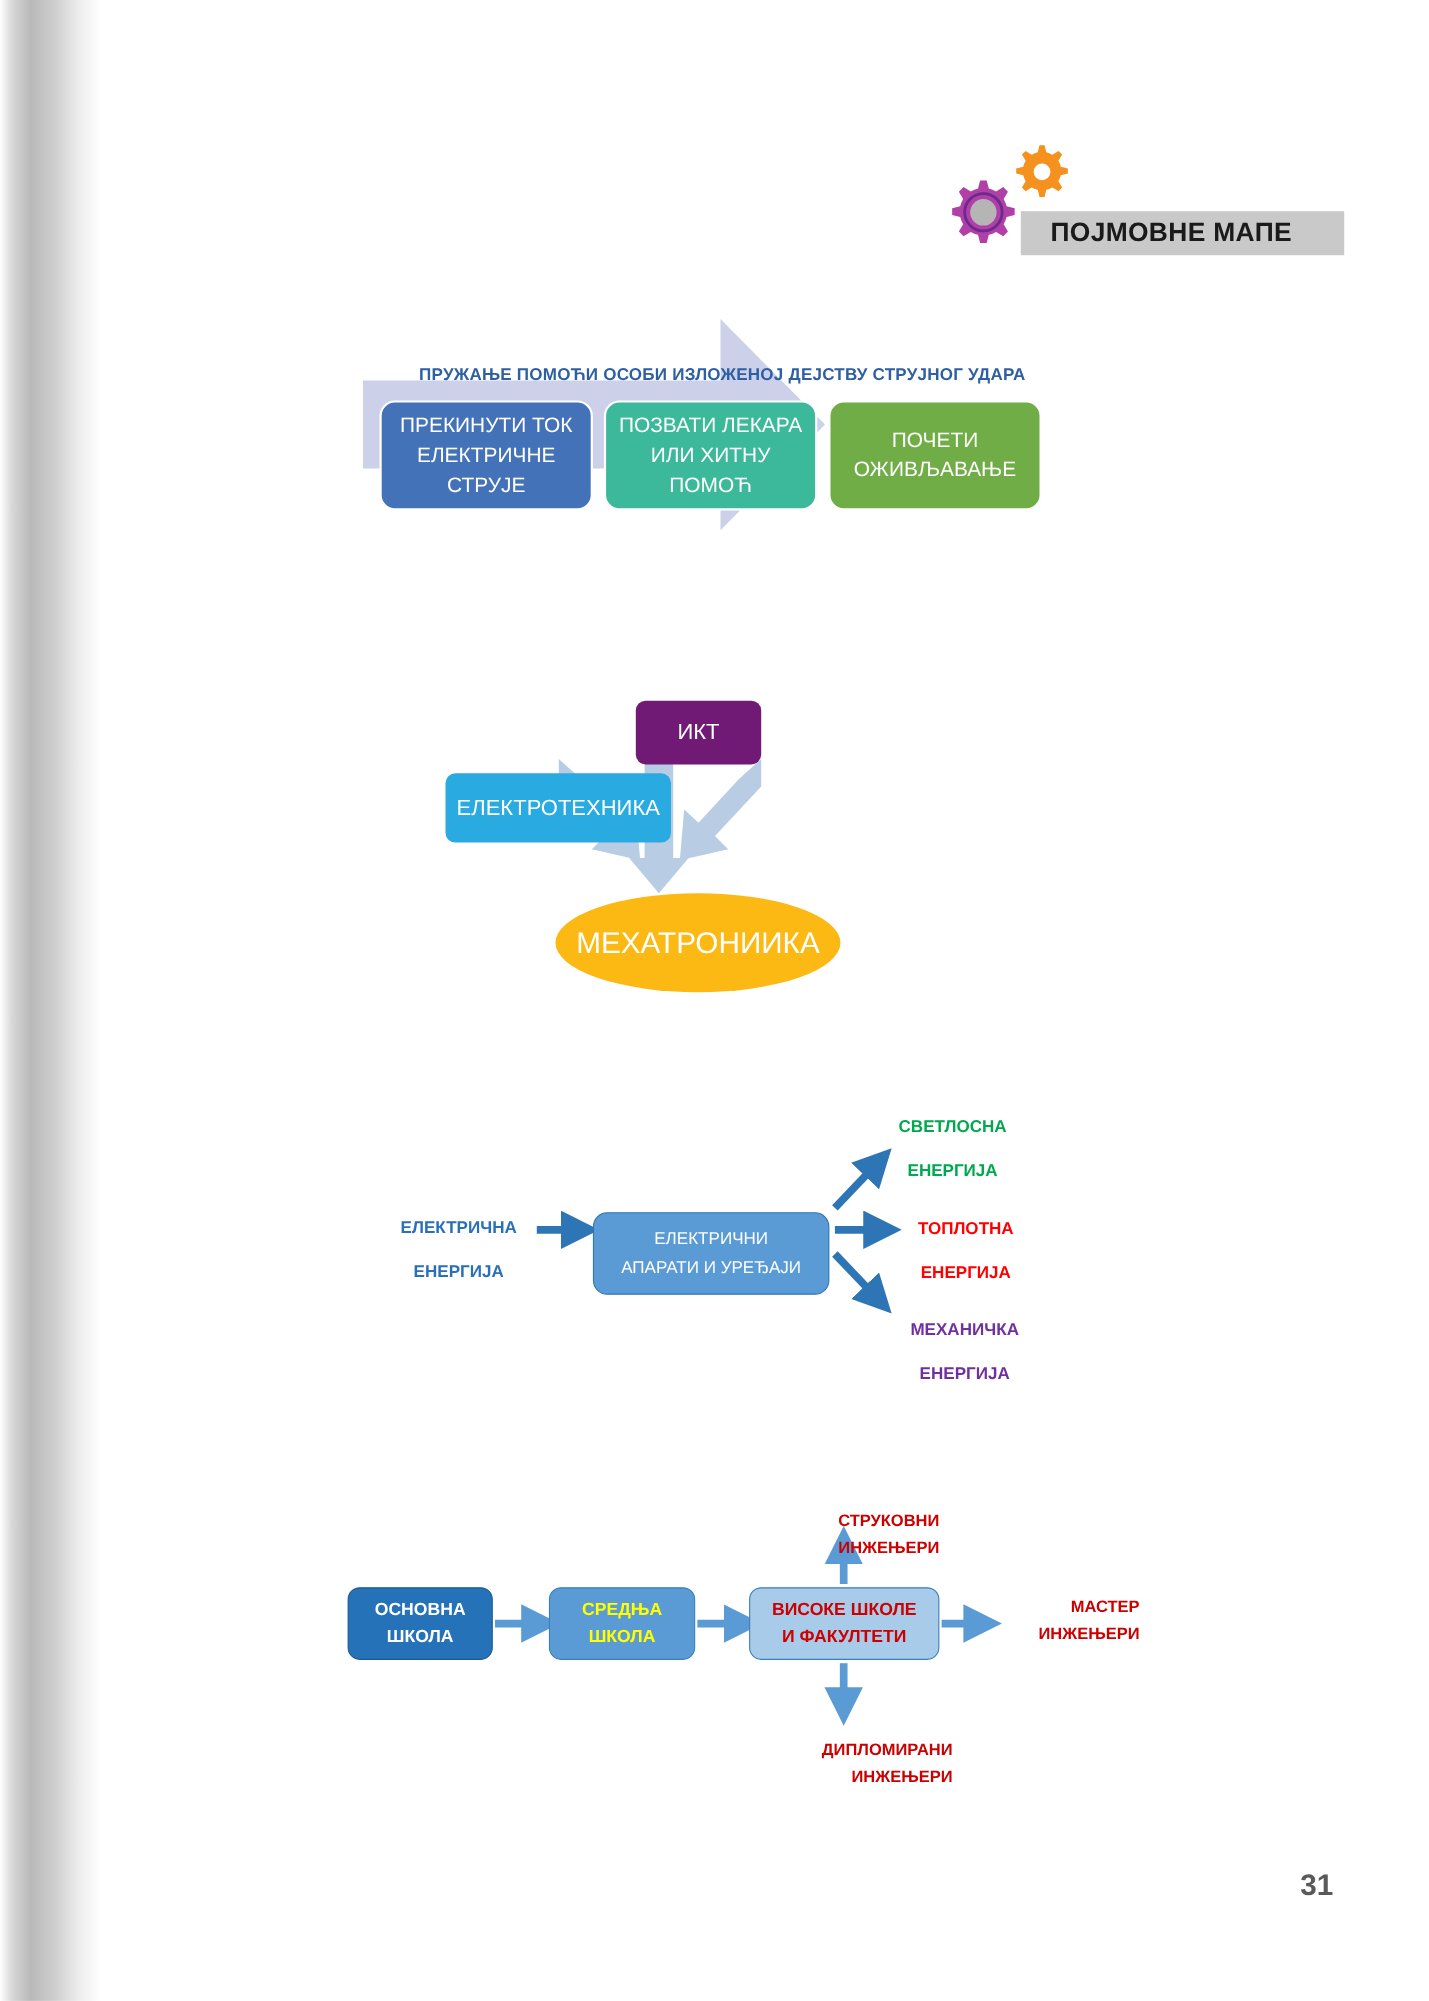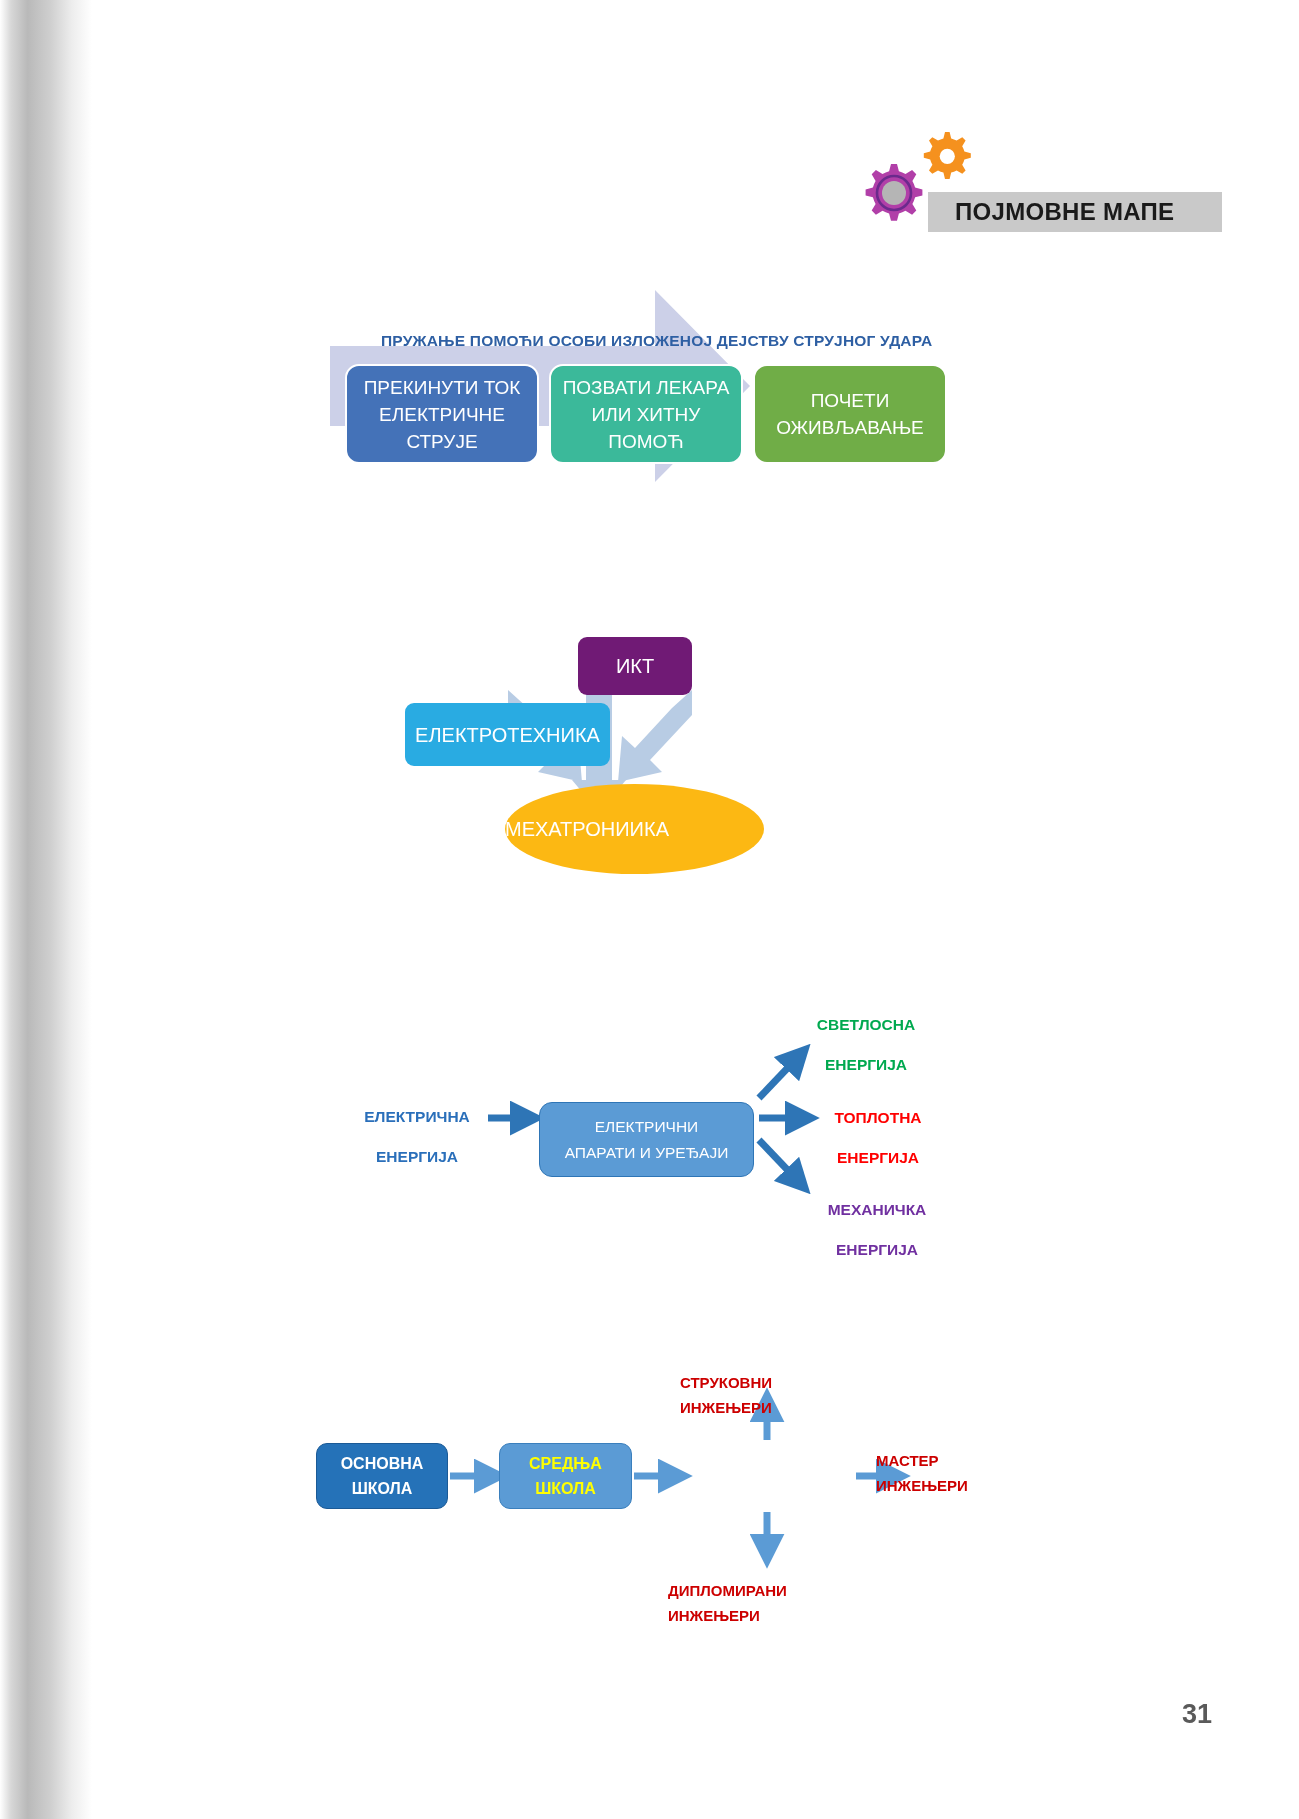--- a/index.html
+++ b/index.html
@@ -87,29 +87,29 @@
     justify-content: center;
     text-align: center;
     font-size: 20px;
     line-height: 24px;
   }
   #mbox-ikt  { left: 578px; top: 637px;  width: 114px; height: 58px;  background: #701a75; }
   #mbox-el   { left: 405px; top: 703px;  width: 205px; height: 63px;  background: #29abe2; }
   #mbox-ma   { left: 664px; top: 703px;  width: 203px; height: 63px;  background: #1565b0; }
   .ellipse {
     position: absolute;
-    left: 505px; top: 784px;
+    left: 505px; top: 812px;
     width: 259px; height: 90px;
     background: #fcb813;
     border-radius: 50%;
     display: flex;
     align-items: center;
-    justify-content: flex-start;
+    justify-content: center;
     color: #ffffff;
-    font-size: 20px;
+    font-size: 27px;
   }
 
   
   .sec3 { position: absolute; left: 0; top: 0; width: 1299px; height: 400px; }
   .e-center {
     position: absolute;
     left: 539px; top: 1102px;
     width: 215px; height: 75px;
     background: #5b9bd5;
     border: 1.5px solid #2e75b6;
@@ -152,21 +152,21 @@
            background: #2572b8; border: 1.5px solid #1b5a96; color: #ffffff; }
   #sbox2 { left: 499px; top: 1443px; width: 133px; height: 66px;
            background: #5b9bd5; border: 1.5px solid #3a7fbd; color: #ffff00; }
   #sbox3 { left: 681px; top: 1443px; width: 173px; height: 66px;
            background: #a7cbe8; border: 1.5px solid #3a7fbd; color: #cc0000; }
   .s-lbl {
     position: absolute;
     font-size: 15px;
     font-weight: bold;
     color: #cc0000;
-    text-align: left;
+    text-align: right;
     line-height: 25px;
     white-space: nowrap;
   }
   #s-struk { left: 680px; top: 1370px; width: 174px; }
   #s-dipl  { left: 668px; top: 1578px; width: 198px; }
   #s-mast  { left: 876px; top: 1448px; width: 160px; }
 
   
   .pageno {
     position: absolute;
@@ -305,20 +305,26 @@
         <span>ОСНОВНА</span><br>
         <span>ШКОЛА</span>
       </span>
     </div>
     <div class="sbox" id="sbox2">
       <span>
         <span>СРЕДЊА</span><br>
         <span>ШКОЛА</span>
       </span>
     </div>
+    <div class="sbox" id="sbox3">
+      <span>
+        <span>ВИСОКЕ ШКОЛЕ</span><br>
+        <span>И ФАКУЛТЕТИ</span>
+      </span>
+    </div>
 
     <div class="s-lbl" id="s-struk">
       <span>СТРУКОВНИ</span><br>
       <span>ИНЖЕЊЕРИ</span>
     </div>
     <div class="s-lbl" id="s-mast">
       <span>МАСТЕР</span><br>
       <span>ИНЖЕЊЕРИ</span>
     </div>
     <div class="s-lbl" id="s-dipl">

